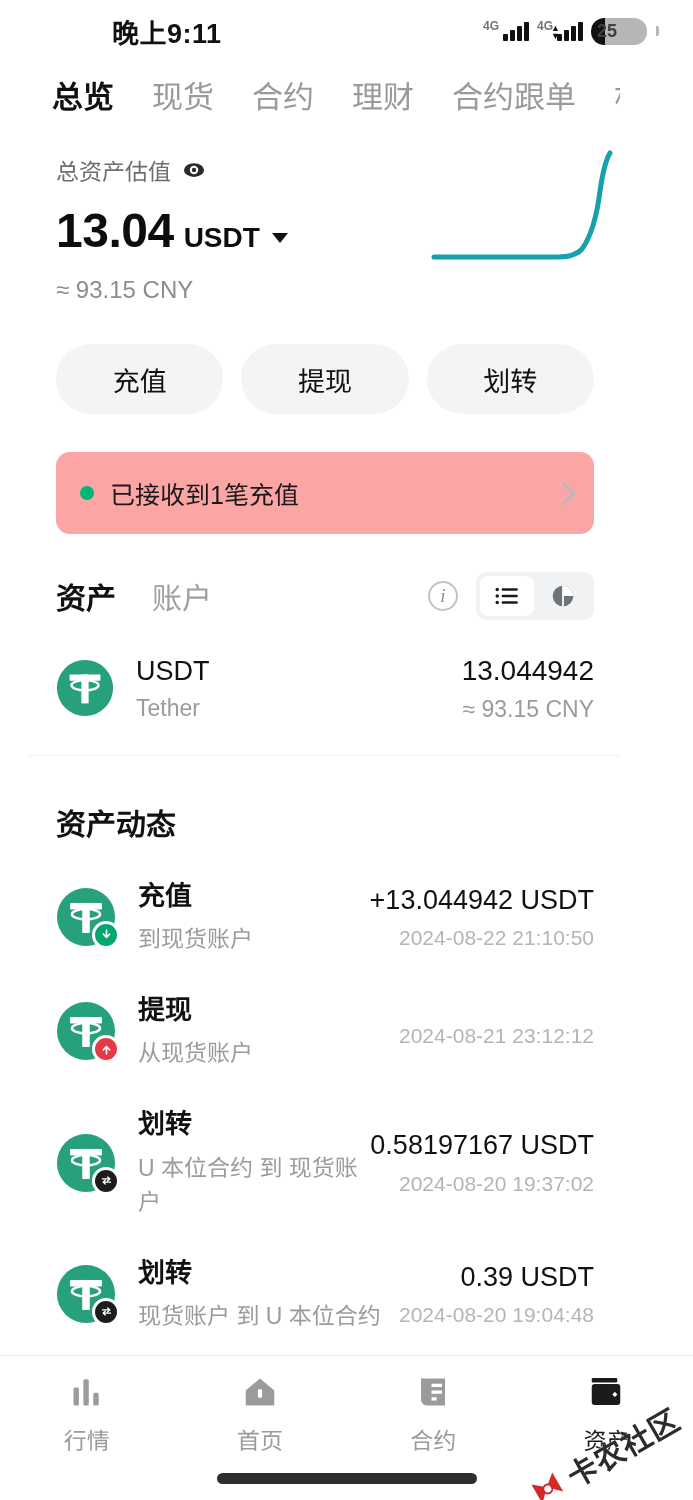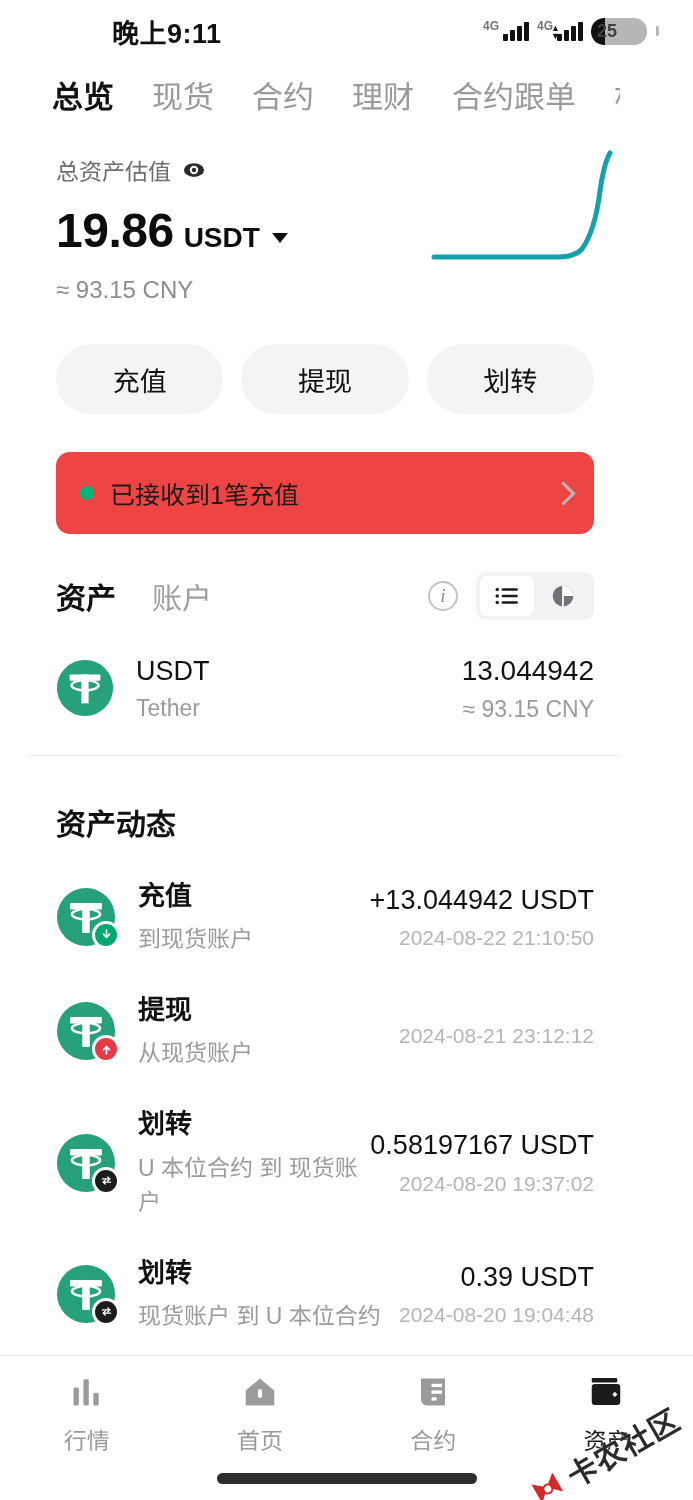--- a/index.html
+++ b/index.html
@@ -215,21 +215,21 @@
     font-weight: 500;
     border: none;
     font-family: inherit;
   }
 
   
   .notice {
     margin: 38px 26px 0 28px;
     height: 82px;
     border-radius: 14px;
-    background: #ef4444;
+    background: #fca5a5;
     display: flex;
     align-items: center;
     padding: 0 22px 0 24px;
     box-sizing: border-box;
   }
   .notice-dot {
     width: 14px;
     height: 14px;
     border-radius: 50%;
     background: #00b578;
@@ -537,21 +537,21 @@
         <span class="eye-icon">
           <svg viewBox="0 0 24 24" width="22" height="22">
             <ellipse cx="12" cy="12" rx="11" ry="7.5" fill="#2b2b2b"></ellipse>
             <circle cx="12" cy="12" r="4.6" fill="#ffffff"></circle>
             <circle cx="12" cy="12" r="2.4" fill="#2b2b2b"></circle>
           </svg>
         </span>
       </div>
 
       <div class="total-amount-row">
-        <span class="total-amount">19.86</span>
+        <span class="total-amount">13.04</span>
         <span class="total-unit">USDT</span>
         <span class="caret-down"></span>
       </div>
 
       <div class="total-cny">≈ 93.15 CNY</div>
 
       <svg class="sparkline" viewBox="0 0 200 130" preserveAspectRatio="none">
         <path d="M4,112 L128,112 Q145,112 152,104 Q165,86 170,46 Q174,18 180,8" fill="none" stroke="#16a0ac" stroke-width="5" stroke-linecap="round" stroke-linejoin="round"></path>
       </svg>
     </div>

